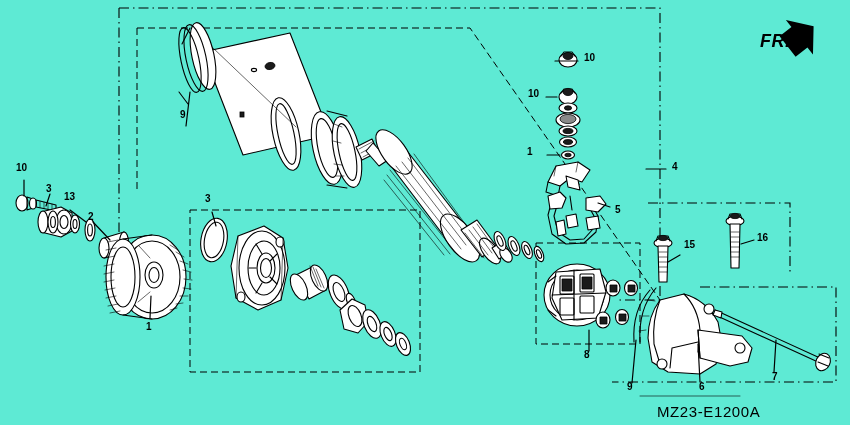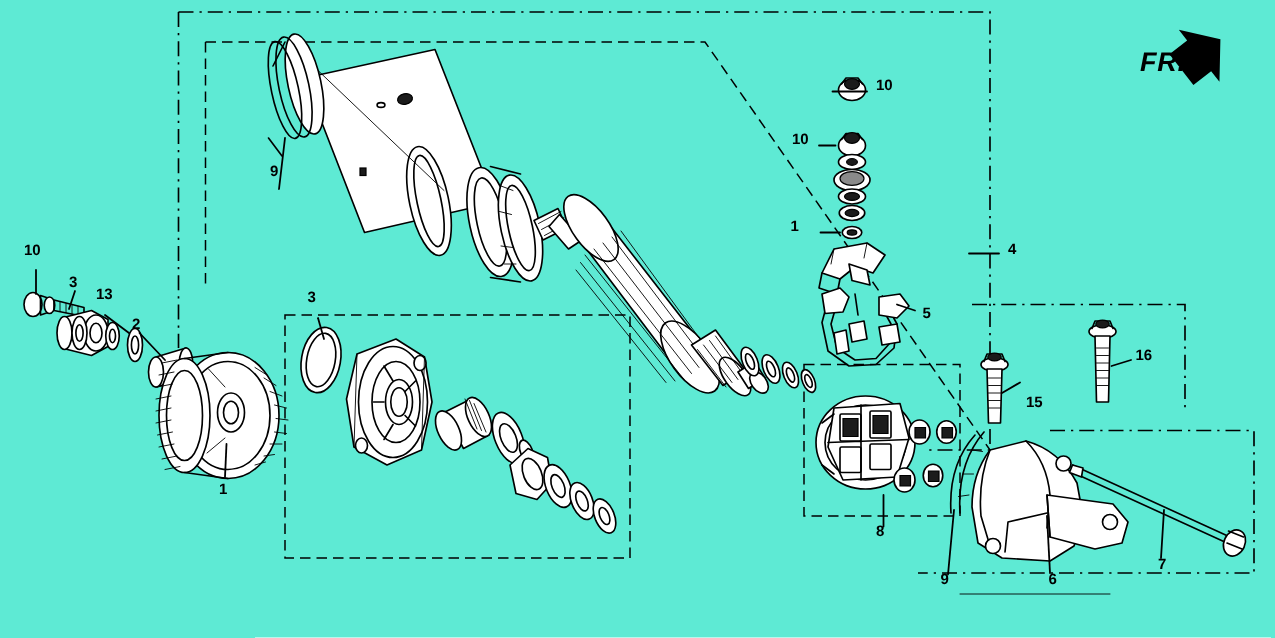--- a/index.html
+++ b/index.html
@@ -396,17 +396,18 @@
   <div class="lbl lbl-num" style="left:772px; top:372px;">7</div>
   <div class="lbl lbl-num" style="left:584px; top:350px;">8</div>
   <div class="lbl lbl-num" style="left:180px; top:110px;">9</div>
   <div class="lbl lbl-num" style="left:627px; top:382px;">9</div>
   <div class="lbl lbl-num" style="left:584px; top:53px;">10</div>
   <div class="lbl lbl-num" style="left:528px; top:89px;">10</div>
   <div class="lbl lbl-num" style="left:205px; top:194px;">3</div>
   <div class="lbl lbl-num" style="left:64px;  top:192px;">13</div>
   <div class="lbl lbl-num" style="left:527px; top:147px;">1</div>
   <div class="lbl lbl-num" style="left:16px;  top:163px;">10</div>
-  <div class="lbl lbl-num" style="left:684px; top:264px;">15</div>
+  <div class="lbl lbl-num" style="left:684px; top:240px;">15</div>
   <div class="lbl lbl-num" style="left:757px; top:233px;">16</div>
 
+  <div class="lbl lbl-code" style="left:657px; top:404px;">MZ23-E1200A</div>
 
 </div>
 
 </body></html>

